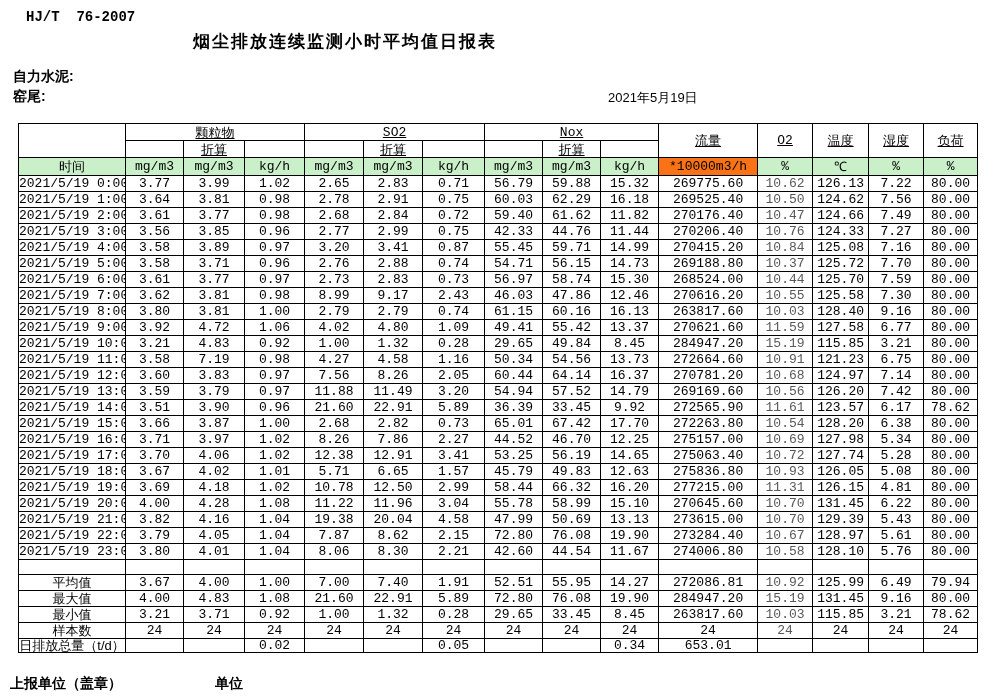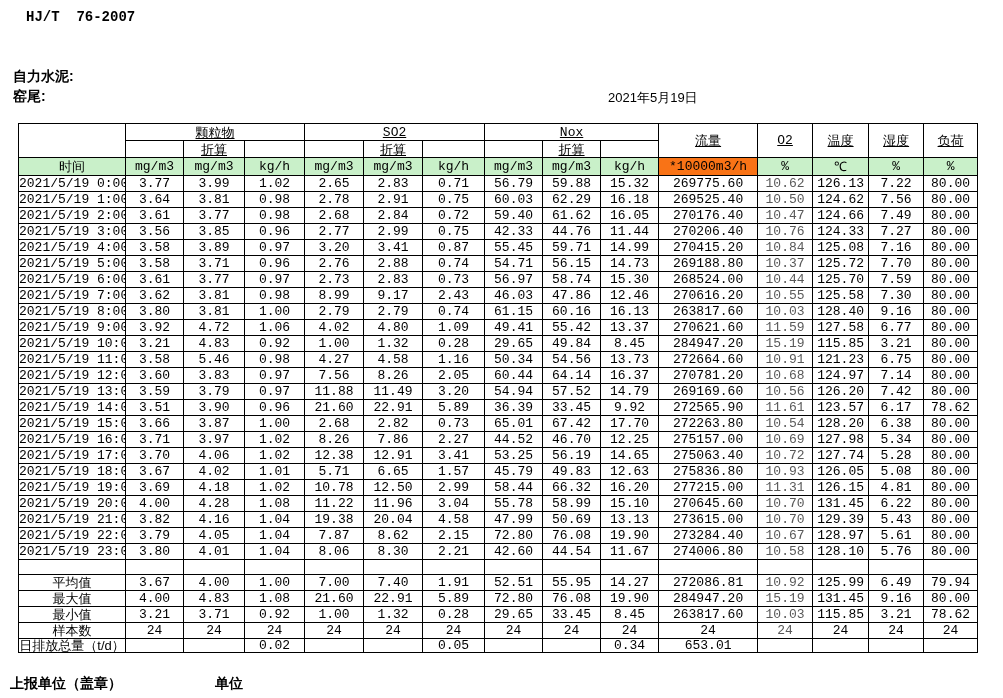--- a/index.html
+++ b/index.html
@@ -36,20 +36,21 @@
   .footer-note{position:absolute;left:10px;top:656px;font-size:14px;font-weight:bold;}
   .footer-report{position:absolute;left:10px;top:675px;font-size:14px;font-weight:bold;}
   .footer-unit{position:absolute;left:215px;top:675px;font-size:14px;font-weight:bold;}
 </style>
 </head>
 <body>
 
 <div class="page">
 
   <div class="std-code">HJ/T  76-2007</div>
+  <div class="doc-title">烟尘排放连续监测小时平均值日报表</div>
   <div class="company">自力水泥:</div>
   <div class="location">窑尾:</div>
   <div class="rpt-date">2021年5月19日</div>
 
   <table class="rpt">
     <colgroup>
       <col style="width:107px">
         <col style="width:58px">
         <col style="width:61px">
         <col style="width:60px">
@@ -144,21 +145,21 @@
         <tr class="drow">
           <td class="c-time">2021/5/19 2:00</td>
           <td class="c-num">3.61</td>
           <td class="c-num">3.77</td>
           <td class="c-num">0.98</td>
           <td class="c-num">2.68</td>
           <td class="c-num">2.84</td>
           <td class="c-num">0.72</td>
           <td class="c-num">59.40</td>
           <td class="c-num">61.62</td>
-          <td class="c-num">16.05</td>
+          <td class="c-num">11.82</td>
           <td class="c-num">270176.40</td>
           <td class="c-num c-o2">10.47</td>
           <td class="c-num">124.66</td>
           <td class="c-num">7.49</td>
           <td class="c-num">80.00</td>
         </tr>
         <tr class="drow">
           <td class="c-time">2021/5/19 3:00</td>
           <td class="c-num">3.56</td>
           <td class="c-num">3.85</td>
@@ -290,21 +291,21 @@
           <td class="c-num">8.45</td>
           <td class="c-num">284947.20</td>
           <td class="c-num c-o2">15.19</td>
           <td class="c-num">115.85</td>
           <td class="c-num">3.21</td>
           <td class="c-num">80.00</td>
         </tr>
         <tr class="drow">
           <td class="c-time">2021/5/19 11:00</td>
           <td class="c-num">3.58</td>
-          <td class="c-num">5.46</td>
+          <td class="c-num">7.19</td>
           <td class="c-num">0.98</td>
           <td class="c-num">4.27</td>
           <td class="c-num">4.58</td>
           <td class="c-num">1.16</td>
           <td class="c-num">50.34</td>
           <td class="c-num">54.56</td>
           <td class="c-num">13.73</td>
           <td class="c-num">272664.60</td>
           <td class="c-num c-o2">10.91</td>
           <td class="c-num">121.23</td>

